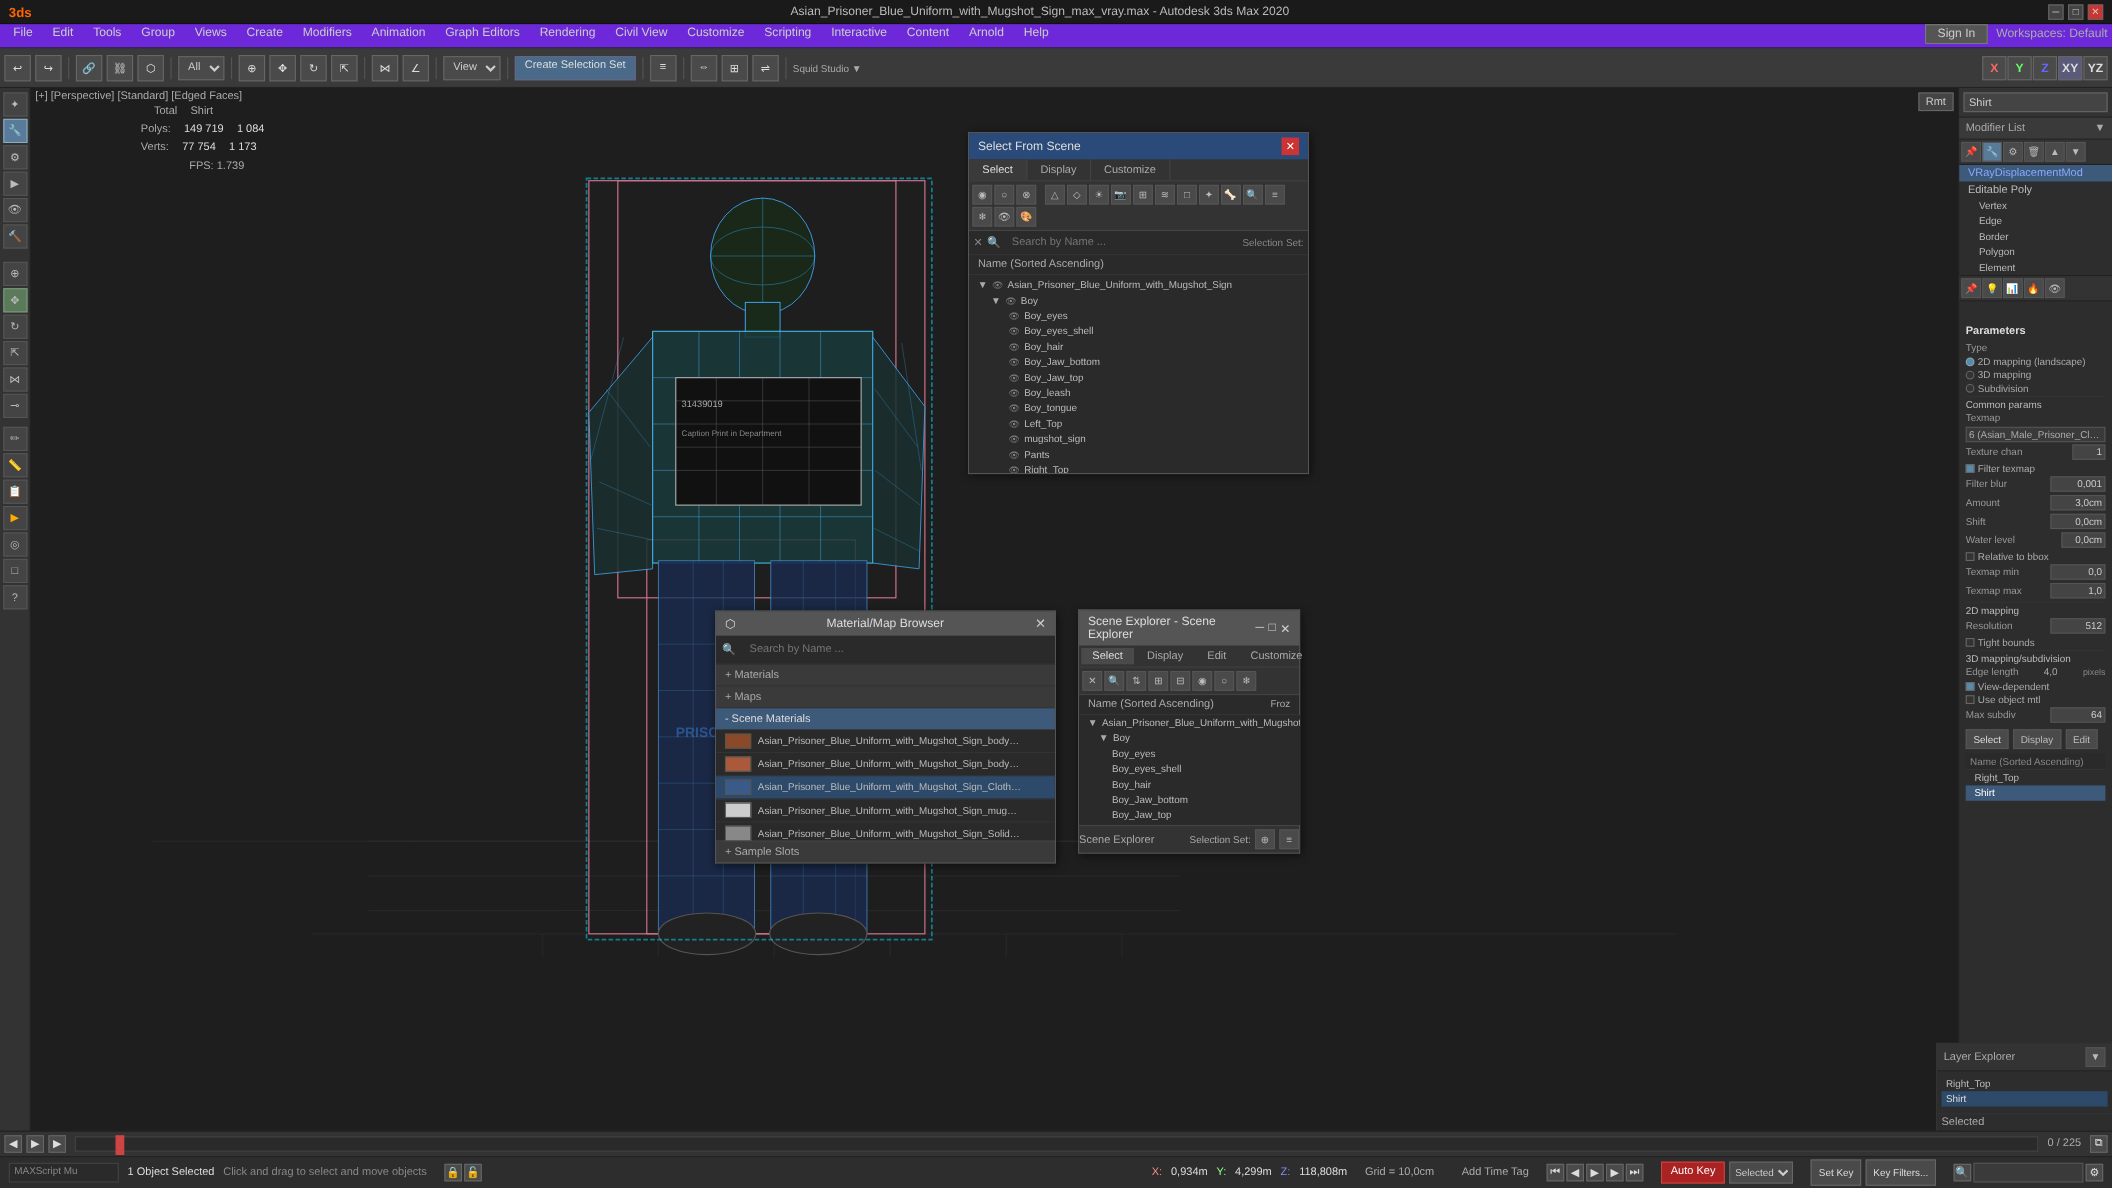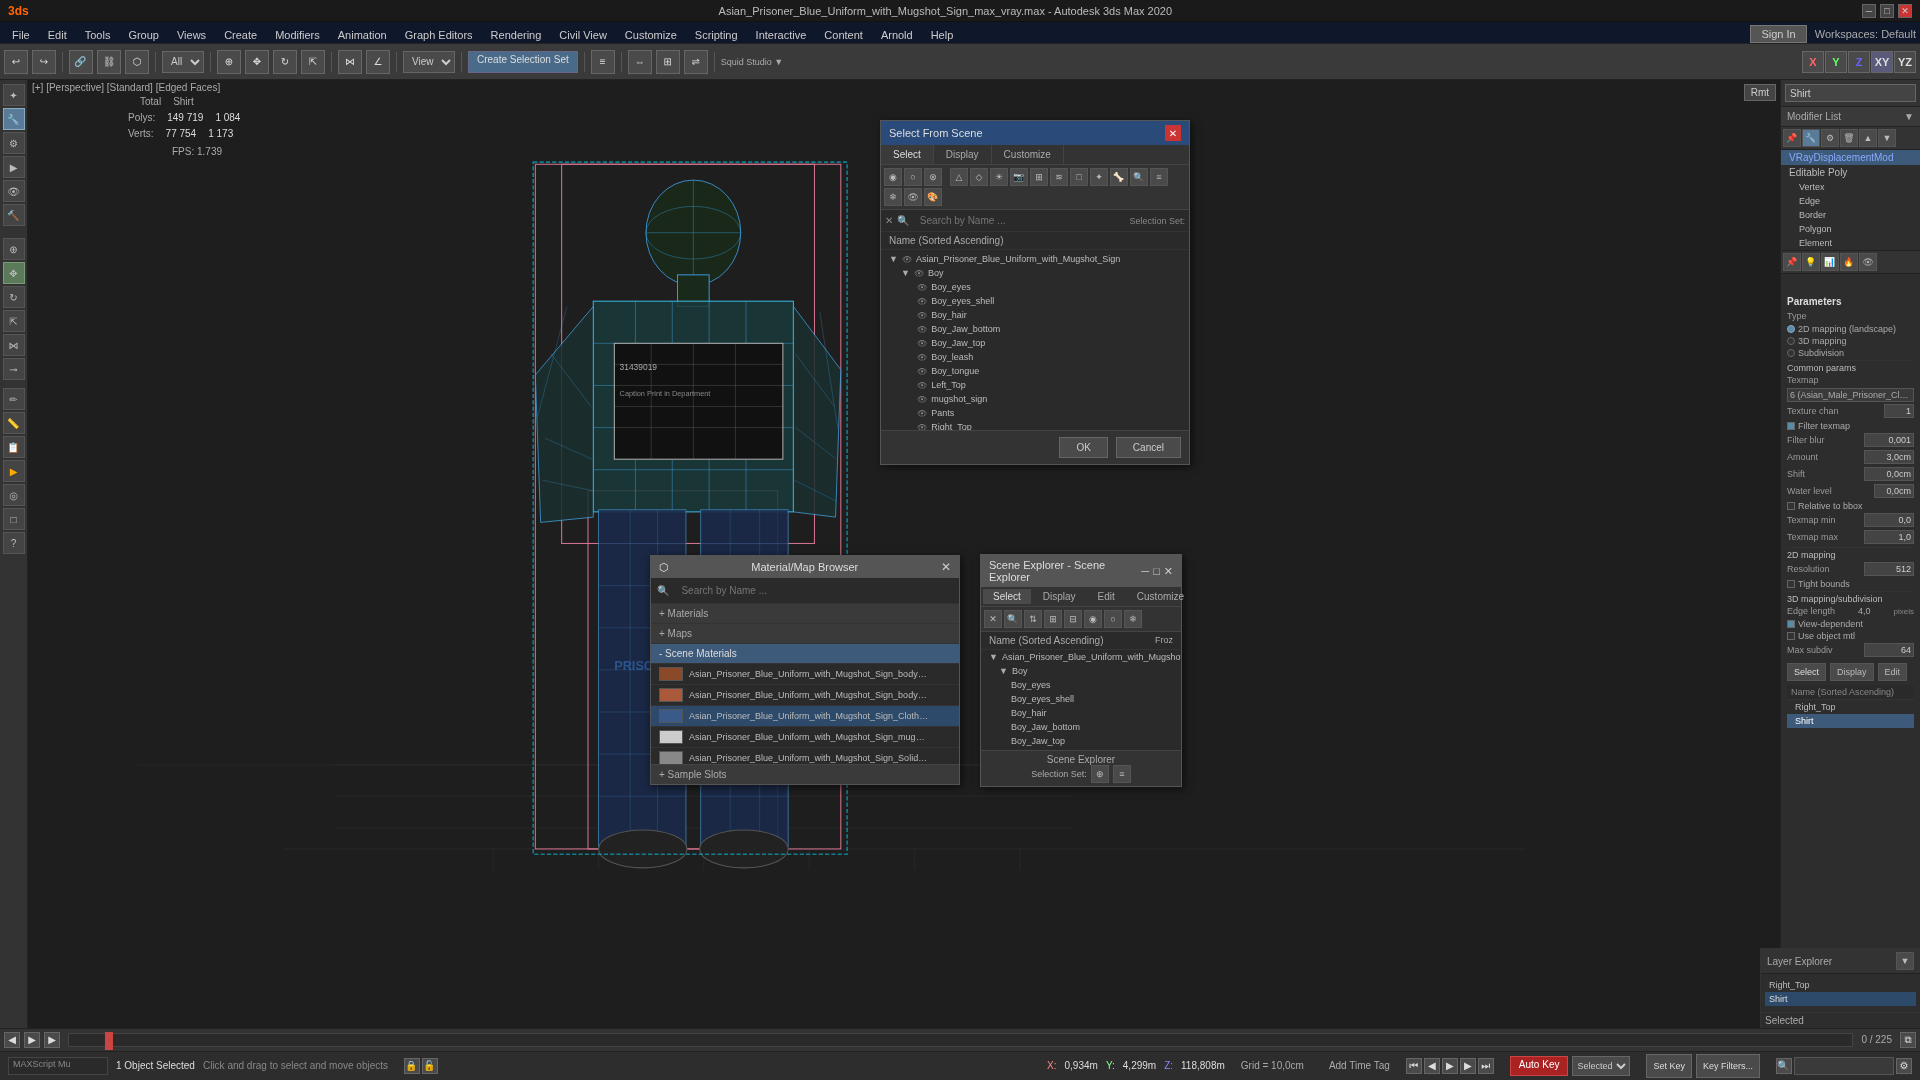--- a/index.html
+++ b/index.html
@@ -43,23 +43,23 @@
       display: flex;
       align-items: center;
       justify-content: center;
       cursor: pointer;
     }
 
     
     #menu-bar {
       width: 100%;
       height: 22px;
-      background: #0f172a;
-      display: flex;
-      align-items: flex-end;
+      background: #6d28d9;
+      display: flex;
+      align-items: flex-start;
       padding: 0 4px;
       gap: 2px;
       border-bottom: 1px solid #222;
     }
     .menu-item {
       padding: 2px 8px;
       color: #ccc;
       font-size: 11px;
       cursor: pointer;
     }
@@ -532,21 +532,20 @@
     }
     #se-footer {
       padding: 3px 0;
       font-size: 10px;
       color: #aaa;
       background: #333;
       border-top: 1px solid #444;
       display: flex;
       justify-content: space-between;
       align-items: center;
-      flex-direction: column;
     }
 
     
     #bottom-bar {
       position: absolute;
       bottom: 0;
       left: 0;
       width: 100%;
       height: 52px;
       background: #2d2d2d;
@@ -1289,24 +1288,20 @@
     <div class="sfs-item" style="padding-left:36px;">
       <span class="sfs-eye">👁</span>
       <span style="font-size:9px;">Pants</span>
     </div>
     <div class="sfs-item" style="padding-left:36px;">
       <span class="sfs-eye">👁</span>
       <span style="font-size:9px;">Right_Top</span>
     </div>
 
   </div>
-  <div id="sfs-buttons">
-    <button class="sfs-btn">OK</button>
-    <button class="sfs-btn">Cancel</button>
-  </div>
 </div>
 
 <div id="material-browser">
   <div id="mb-title">
     <span>⬡</span>
     <span>Material/Map Browser</span>
     <button id="mb-close">✕</button>
   </div>
   <div style="display:flex;align-items:center;background:#2a2a2a;padding:3px 6px;gap:4px;border-bottom:1px solid #333;">
     <span style="color:#888;font-size:10px;">🔍</span>

